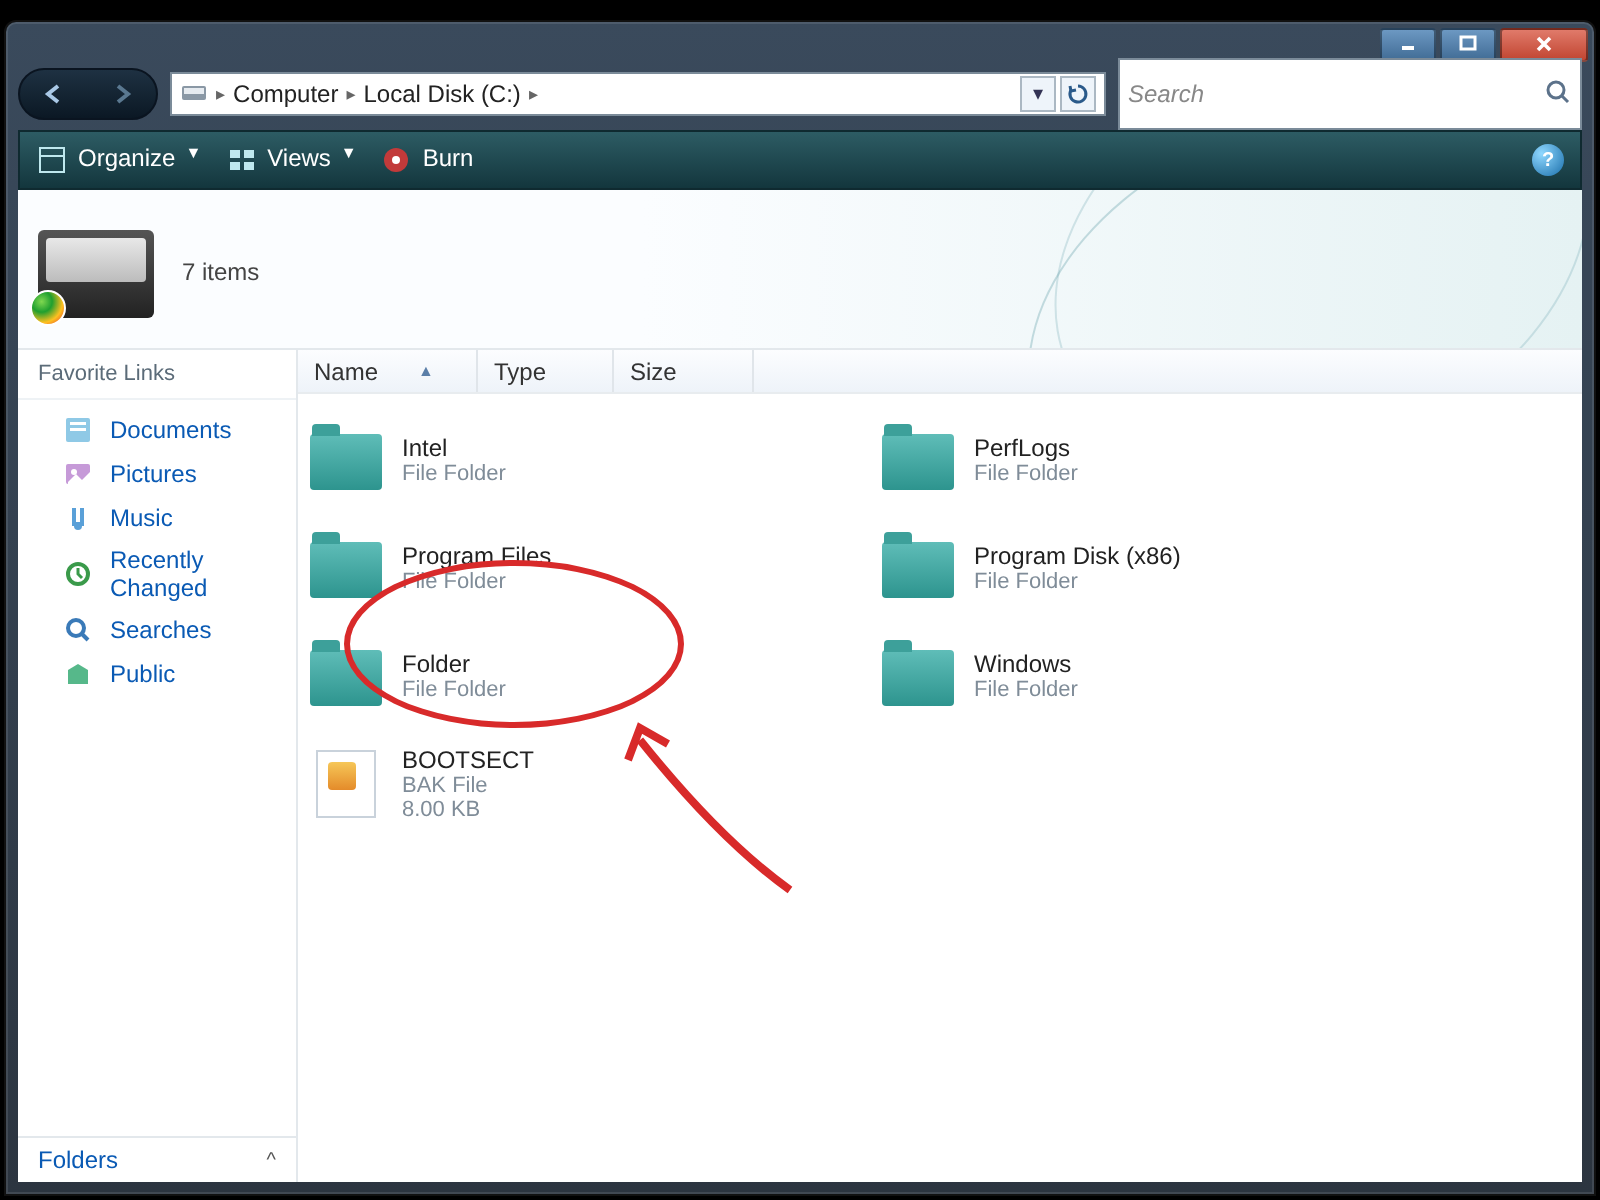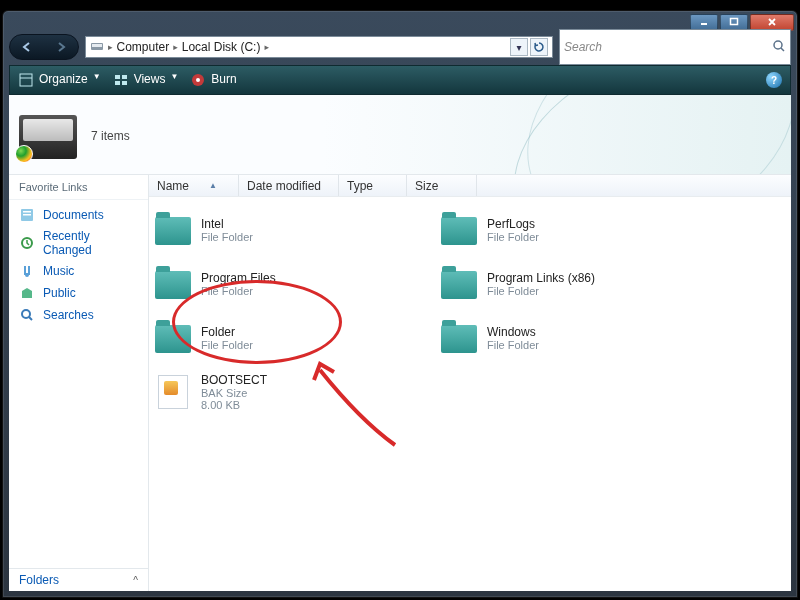--- a/index.html
+++ b/index.html
@@ -27,21 +27,21 @@
 .header-pane{height:80px;border-bottom:1px solid #e3e8ec;display:flex;align-items:center;padding:8px 10px;gap:14px;background:linear-gradient(to right,#fbfdff 40%,#e5f2f3);position:relative;overflow:hidden}
 .swoosh{position:absolute;right:-40px;top:-40px;width:320px;height:220px;border:1px solid rgba(100,160,170,.35);border-radius:50%;transform:rotate(-15deg)}
 .swoosh2{position:absolute;right:-10px;top:-70px;width:280px;height:200px;border:1px solid rgba(100,160,170,.25);border-radius:50%;transform:rotate(-25deg)}
 .drive{width:58px;height:44px;background:linear-gradient(#555,#222);border-radius:3px;position:relative;margin-top:4px}
 .drive::before{content:"";position:absolute;top:4px;left:4px;right:4px;height:22px;background:linear-gradient(#e8e8e8,#bcbcbc);border-radius:2px}
 .drive-badge{position:absolute;bottom:-4px;left:-4px;width:18px;height:18px;border-radius:50%;background:radial-gradient(circle at 30% 30%,#7fd850,#1f9f2f,#ffc020,#e03030);border:1px solid #fff}
 .hcount{color:#444;margin-top:2px}
 .body{flex:1;display:flex;min-height:0}
 .side{width:140px;border-right:1px solid #e3e8ec;display:flex;flex-direction:column}
 .fav-h{padding:6px 10px;color:#5b6b78;font-size:11px;border-bottom:1px solid #eef2f5}
-.favs{padding:4px 0;flex:1;overflow:auto}
+.favs{padding:4px 12px;flex:1;overflow:auto}
 .fav{display:flex;align-items:center;gap:8px;padding:3px 10px;color:#0a5ab4}
 .fic{width:16px;height:16px}
 .folders-h{border-top:1px solid #e3e8ec;padding:4px 10px;color:#0a5ab4;display:flex;align-items:center;justify-content:space-between}
 .main{flex:1;display:flex;flex-direction:column;position:relative}
 .cols{height:22px;border-bottom:1px solid #e8ecef;display:flex;align-items:center;background:linear-gradient(#fcfdff,#eef3f9)}
 .col{padding:0 8px;height:100%;display:flex;align-items:center;border-right:1px solid #e0e5ea;color:#333;font-size:11px;gap:20px}
 .col.name{width:90px}
 .col.dm{width:100px}
 .col.ty{width:68px}
 .col.sz{width:70px}
@@ -171,61 +171,66 @@
             <div class="fav">
               <span class="fic"><svg width="16" height="16">
                   <rect x="2" y="2" width="12" height="12" fill="#8fc9e6" rx="1"></rect>
                   <rect x="4" y="4" width="8" height="1.5" fill="#fff"></rect>
                   <rect x="4" y="7" width="8" height="1.5" fill="#fff"></rect>
                 </svg></span>
               <span>Documents</span>
             </div>
             <div class="fav">
               <span class="fic"><svg width="16" height="16">
+                  <rect x="2" y="3" width="12" height="10" fill="#c69ad8" rx="1"></rect>
+                  <circle cx="6" cy="7" r="1.5" fill="#fff"></circle>
+                  <path d="M3 12 L7 8 L10 11 L14 7 L14 13 L3 13Z" fill="#fff"></path>
+                </svg></span>
+              <span>Pictures</span>
+            </div>
+            <div class="fav">
+              <span class="fic"><svg width="16" height="16">
+                  <path d="M6 3 L6 11 L10 11 L10 3" fill="none" stroke="#5aa0d8" stroke-width="2"></path>
+                  <circle cx="8" cy="12" r="2" fill="#5aa0d8"></circle>
+                </svg></span>
+              <span>Music</span>
+            </div>
+            <div class="fav">
+              <span class="fic"><svg width="16" height="16">
                   <circle cx="8" cy="8" r="5" fill="none" stroke="#3a9a4a" stroke-width="2"></circle>
                   <path d="M8 5 L8 8 L10 10" stroke="#3a9a4a" stroke-width="1.5" fill="none"></path>
                 </svg></span>
               <span>Recently Changed</span>
             </div>
             <div class="fav">
               <span class="fic"><svg width="16" height="16">
-                  <path d="M6 3 L6 11 L10 11 L10 3" fill="none" stroke="#5aa0d8" stroke-width="2"></path>
-                  <circle cx="8" cy="12" r="2" fill="#5aa0d8"></circle>
-                </svg></span>
-              <span>Music</span>
-            </div>
-            <div class="fav">
-              <span class="fic"><svg width="16" height="16">
-                  <path d="M3 6 L3 13 L13 13 L13 6 L8 3Z" fill="#56b88a"></path>
-                </svg></span>
-              <span>Public</span>
-            </div>
-            <div class="fav">
-              <span class="fic"><svg width="16" height="16">
                   <circle cx="7" cy="7" r="4" fill="none" stroke="#3a7ab8" stroke-width="2"></circle>
                   <line x1="10" y1="10" x2="13" y2="13" stroke="#3a7ab8" stroke-width="2"></line>
                 </svg></span>
               <span>Searches</span>
+            </div>
+            <div class="fav">
+              <span class="fic"><svg width="16" height="16">
+                  <path d="M3 6 L3 13 L13 13 L13 6 L8 3Z" fill="#56b88a"></path>
+                </svg></span>
+              <span>Public</span>
             </div>
           </div>
         <div class="folders-h">
           <span>Folders</span>
           <span style="color:#555;font-size:10px">^</span>
         </div>
       </div>
 
       <div class="main">
         <div class="cols">
           <div class="col name">
               <span>Name</span>
               <span class="sort">▲</span>
             </div>
-          <div class="col dm">
-              <span>Date modified</span>
-            </div>
           <div class="col ty">
               <span>Type</span>
             </div>
           <div class="col sz">
               <span>Size</span>
             </div>
         </div>
         <div class="files">
           <div class="grid" id="grid">
               <div class="item">
@@ -253,21 +258,21 @@
                 <div class="meta">
                   <div class="n">Program Files</div>
                   <div class="s">File Folder</div>
                 </div>
               </div>
               <div class="item">
                 <div class="ficon">
                   <div class="folder"></div>
                 </div>
                 <div class="meta">
-                  <div class="n">Program Links (x86)</div>
+                  <div class="n">Program Disk (x86)</div>
                   <div class="s">File Folder</div>
                 </div>
               </div>
               <div class="item">
                 <div class="ficon">
                   <div class="folder"></div>
                 </div>
                 <div class="meta">
                   <div class="n">Folder</div>
                   <div class="s">File Folder</div>
@@ -281,21 +286,21 @@
                   <div class="n">Windows</div>
                   <div class="s">File Folder</div>
                 </div>
               </div>
               <div class="item">
                 <div class="ficon">
                   <div class="fileico"></div>
                 </div>
                 <div class="meta">
                   <div class="n">BOOTSECT</div>
-                  <div class="s">BAK Size</div>
+                  <div class="s">BAK File</div>
                   <div class="s">8.00 KB</div>
                 </div>
               </div>
             </div>
         </div>
       </div>
     </div>
   </div>
 </div>
 

